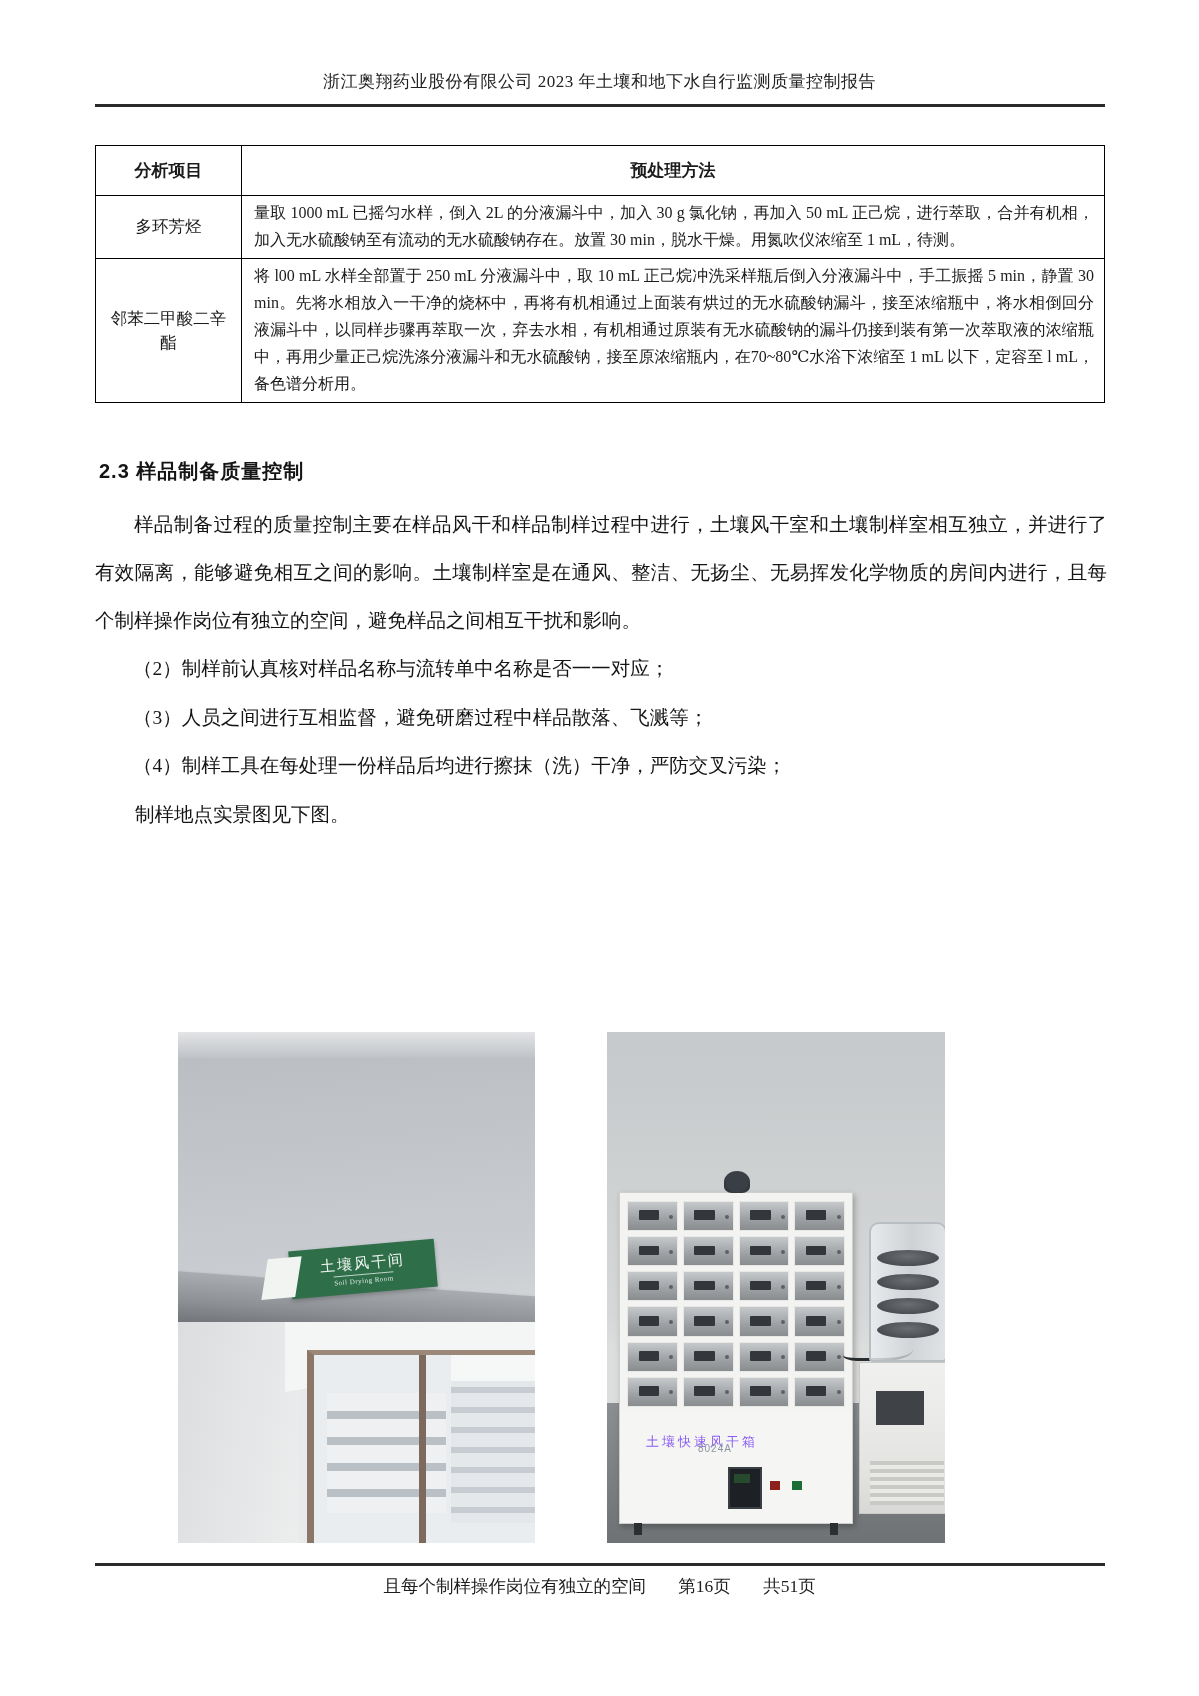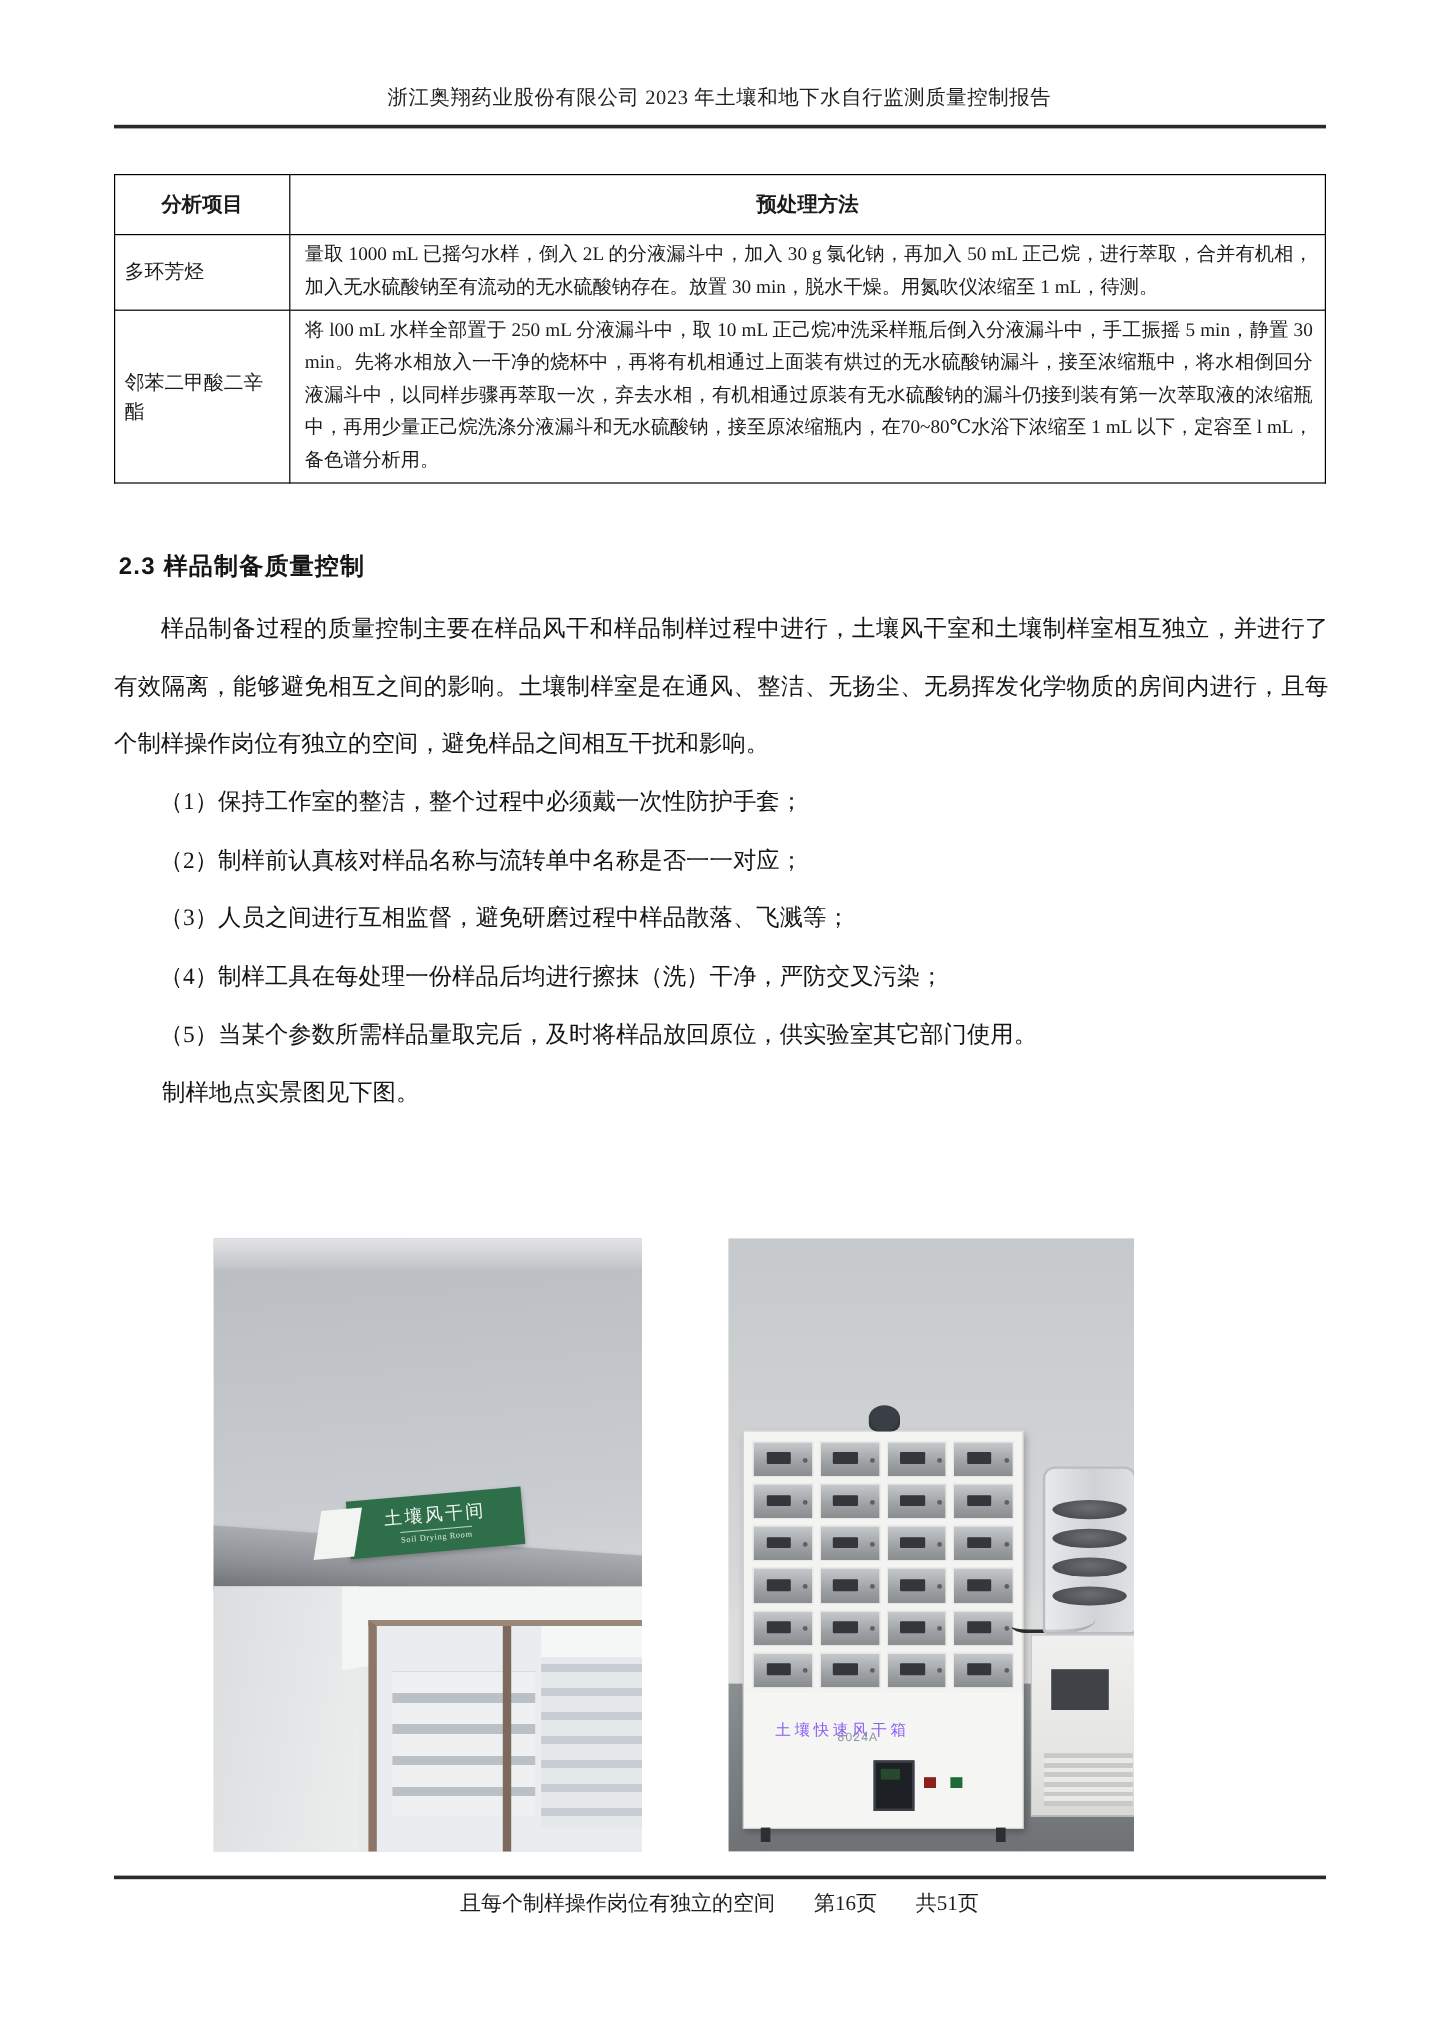--- a/index.html
+++ b/index.html
@@ -17,21 +17,21 @@
   }
   
   table.pretreat{
     position:absolute;top:145px;left:95px;width:1010px;
     border-collapse:collapse;table-layout:fixed;
   }
   table.pretreat th,table.pretreat td{
     border:1.6px solid #000;vertical-align:middle;
   }
   table.pretreat th{font-size:17px;font-weight:bold;text-align:center;height:45px;padding:2px 4px;}
-  td.item-cell{width:137px;font-size:16.5px;padding:4px 8px;line-height:24px;}
+  td.item-cell{width:137px;text-align:center;font-size:16.5px;padding:4px 8px;line-height:24px;}
   td.method-cell{
     font-size:16px;line-height:27px;padding:3px 10px 5px 12px;
     text-align:justify;text-justify:inter-character;
   }
   
   .text-section{position:absolute;top:458px;left:95px;width:1012px;font-size:19.5px;color:#151515;}
   .sec-heading{font-family:"Liberation Sans","DejaVu Sans",sans-serif;font-size:20px;font-weight:bold;margin:0 0 16px 4px;letter-spacing:1px;}
   .para{margin:0;line-height:48px;text-indent:2em;text-align:justify;}
   .intro-line{margin:0;line-height:48px;text-indent:2em;}
   .list-line{margin:0;line-height:48.5px;padding-left:38px;}
@@ -131,25 +131,23 @@
       <tr>
         <td class="item-cell">邻苯二甲酸二辛酯</td>
         <td class="method-cell">将 l00 mL 水样全部置于 250 mL 分液漏斗中，取 10 mL 正己烷冲洗采样瓶后倒入分液漏斗中，手工振摇 5 min，静置 30 min。先将水相放入一干净的烧杯中，再将有机相通过上面装有烘过的无水硫酸钠漏斗，接至浓缩瓶中，将水相倒回分液漏斗中，以同样步骤再萃取一次，弃去水相，有机相通过原装有无水硫酸钠的漏斗仍接到装有第一次萃取液的浓缩瓶中，再用少量正己烷洗涤分液漏斗和无水硫酸钠，接至原浓缩瓶内，在70~80℃水浴下浓缩至  1 mL 以下，定容至 l mL，备色谱分析用。</td>
       </tr>
     </tbody>
   </table>
 
   <div class="text-section">
     <h2 class="sec-heading">2.3 样品制备质量控制</h2>
     <p class="para">样品制备过程的质量控制主要在样品风干和样品制样过程中进行，土壤风干室和土壤制样室相互独立，并进行了有效隔离，能够避免相互之间的影响。土壤制样室是在通风、整洁、无扬尘、无易挥发化学物质的房间内进行，且每个制样操作岗位有独立的空间，避免样品之间相互干扰和影响。</p>
-    <p class="list-line">（1）保持工作室的整洁，整个过程中必须戴一次性防护手套；</p>
     <p class="list-line">（2）制样前认真核对样品名称与流转单中名称是否一一对应；</p>
     <p class="list-line">（3）人员之间进行互相监督，避免研磨过程中样品散落、飞溅等；</p>
     <p class="list-line">（4）制样工具在每处理一份样品后均进行擦抹（洗）干净，严防交叉污染；</p>
-    <p class="list-line">（5）当某个参数所需样品量取完后，及时将样品放回原位，供实验室其它部门使用。</p>
     <p class="caption-line">制样地点实景图见下图。</p>
   </div>
 
   <figure class="photo photo-left">
     <div class="lp-ceilcorner"></div>
     <div class="lp-beam"></div>
     <div class="lp-sign" style="background: rgb(46, 111, 74);">
       <div class="lp-sign-tab"></div>
       <div class="lp-sign-cn">土壤风干间</div>
       <div class="lp-sign-en">Soil Drying Room</div>

